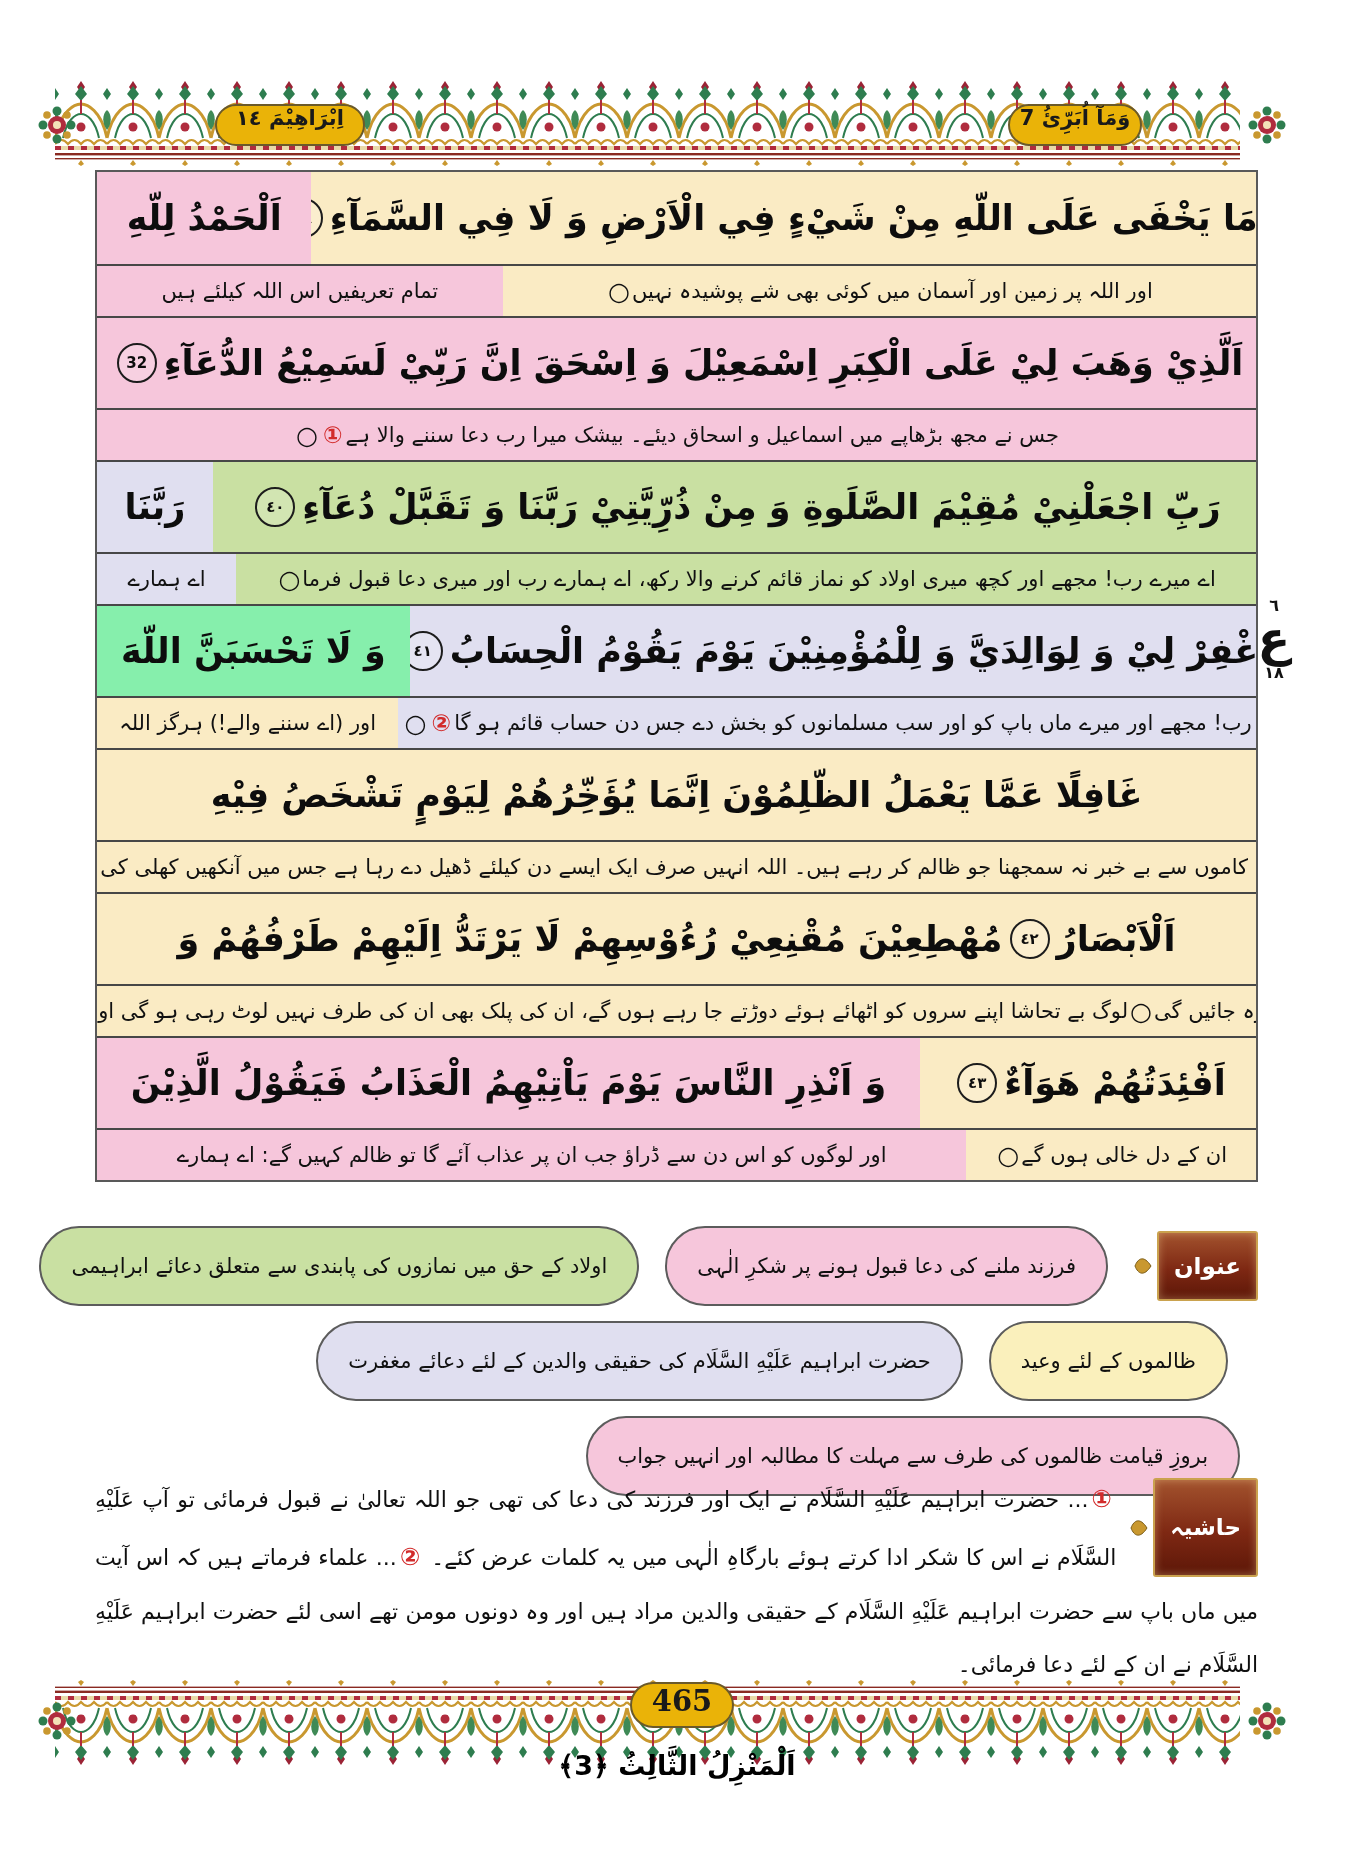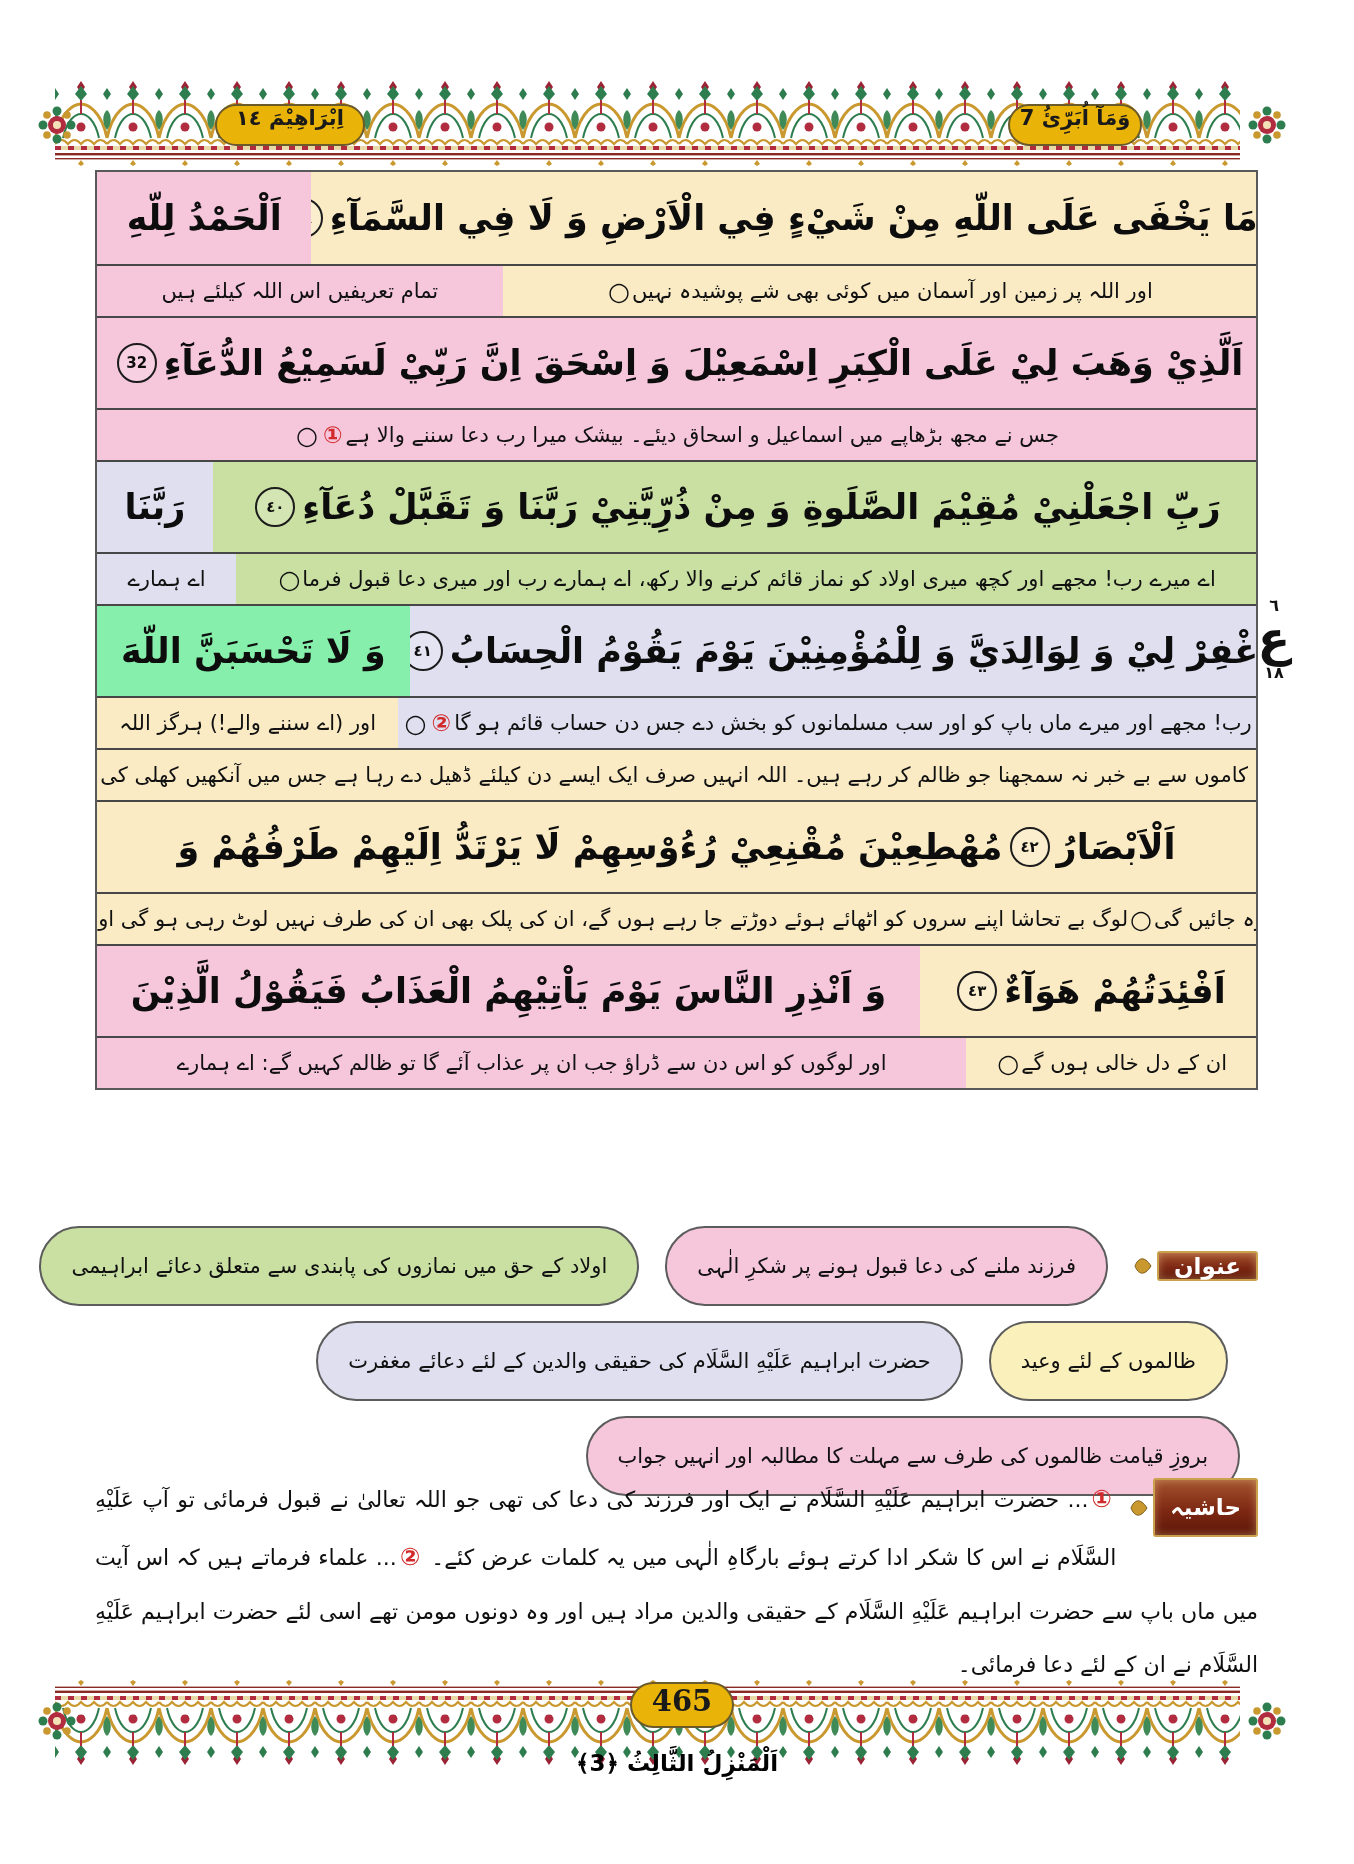--- a/index.html
+++ b/index.html
@@ -48,32 +48,32 @@
           flex-direction:column;gap:15px;direction:rtl;}
   .topic-line{display:flex;align-items:center;gap:26px;}
   .topic-line.l2{padding-right:30px;}
   .topic-line.l3{padding-right:18px;}
   .oval{border:2px solid #5c5c5c;border-radius:50px;padding:26px 30px;font-size:21px;
         white-space:nowrap;color:#101010;box-sizing:border-box;}
 
   
   .badge-wrap{display:flex;align-items:center;gap:5px;direction:rtl;}
   .badge{background:linear-gradient(180deg,#a3532e 0%,#7e2813 55%,#5d1708 100%);
-         color:#fff;font-size:23px;font-weight:bold;padding:0 15px;
+         color:#fff;font-size:23px;font-weight:bold;padding:20px 15px;
          border:2px solid #caa24e;border-radius:3px;
          box-shadow:inset 0 0 8px rgba(255,225,160,.4);white-space:nowrap;}
   .leaf-icon{flex:0 0 auto;}
 
   
   .footnote{position:absolute;left:95px;top:1470px;width:1163px;font-size:22px;
             line-height:2.4;text-align:justify;color:#0f0f0f;direction:rtl;}
   .fn-badge-wrap{float:right;margin:8px 0 0 14px;}
 
   .manzil{position:absolute;top:1750px;left:0;width:100%;text-align:center;
-          font-size:23px;font-weight:bold;color:#000;z-index:2;}
+          font-size:27px;font-weight:bold;color:#000;z-index:2;}
 </style>
 </head>
 <body>
 
 <div class="page">
 
   <div class="band band-top">
     <svg width="1185" height="86">
       <defs>
         <pattern id="pT" width="52" height="86" patternUnits="userSpaceOnUse">
@@ -169,20 +169,23 @@
         <div class="seg" style="width: 12%; background: rgb(224, 223, 240);">اے ہمارے</div>
       </div>
       <div class="qrow arabic">
         <div class="seg" style="width: 73%; background: rgb(224, 223, 240);">اغْفِرْ لِيْ وَ لِوَالِدَيَّ وَ لِلْمُؤْمِنِيْنَ يَوْمَ يَقُوْمُ الْحِسَابُ <span class="ayah">٤١</span></div>
         <div class="seg" style="width: 27%; background: #86efac;">وَ لَا تَحْسَبَنَّ اللّهَ</div>
       </div>
       <div class="qrow urdu">
         <div class="seg" style="width: 74%; background: rgb(224, 223, 240);">رب! مجھے اور میرے ماں باپ کو اور سب مسلمانوں کو بخش دے جس دن حساب قائم ہو گا<span class="fmark">②</span><span class="vmark">○</span></div>
         <div class="seg" style="width: 26%; background: rgb(250, 235, 196);">اور (اے سننے والے!) ہرگز اللہ</div>
       </div>
+      <div class="qrow arabic">
+        <div class="seg" style="width: 100%; background: rgb(250, 235, 196);">غَافِلًا عَمَّا يَعْمَلُ الظّلِمُوْنَ اِنَّمَا يُؤَخِّرُهُمْ لِيَوْمٍ تَشْخَصُ فِيْهِ</div>
+      </div>
       <div class="qrow urdu">
         <div class="seg" style="width: 100%; background: rgb(250, 235, 196);">کو ان کاموں سے بے خبر نہ سمجھنا جو ظالم کر رہے ہیں۔ اللہ انہیں صرف ایک ایسے دن کیلئے ڈھیل دے رہا ہے جس میں آنکھیں کھلی کی کھلی</div>
       </div>
       <div class="qrow arabic">
         <div class="seg" style="width: 100%; background: rgb(250, 235, 196);">اَلْاَبْصَارُ <span class="ayah">٤٢</span> مُهْطِعِيْنَ مُقْنِعِيْ رُءُوْسِهِمْ لَا يَرْتَدُّ اِلَيْهِمْ طَرْفُهُمْ وَ</div>
       </div>
       <div class="qrow urdu">
         <div class="seg" style="width: 100%; background: rgb(250, 235, 196);">رہ جائیں گی<span class="vmark">○</span> لوگ بے تحاشا اپنے سروں کو اٹھائے ہوئے دوڑتے جا رہے ہوں گے، ان کی پلک بھی ان کی طرف نہیں لوٹ رہی ہو گی اور</div>
       </div>
       <div class="qrow arabic">

